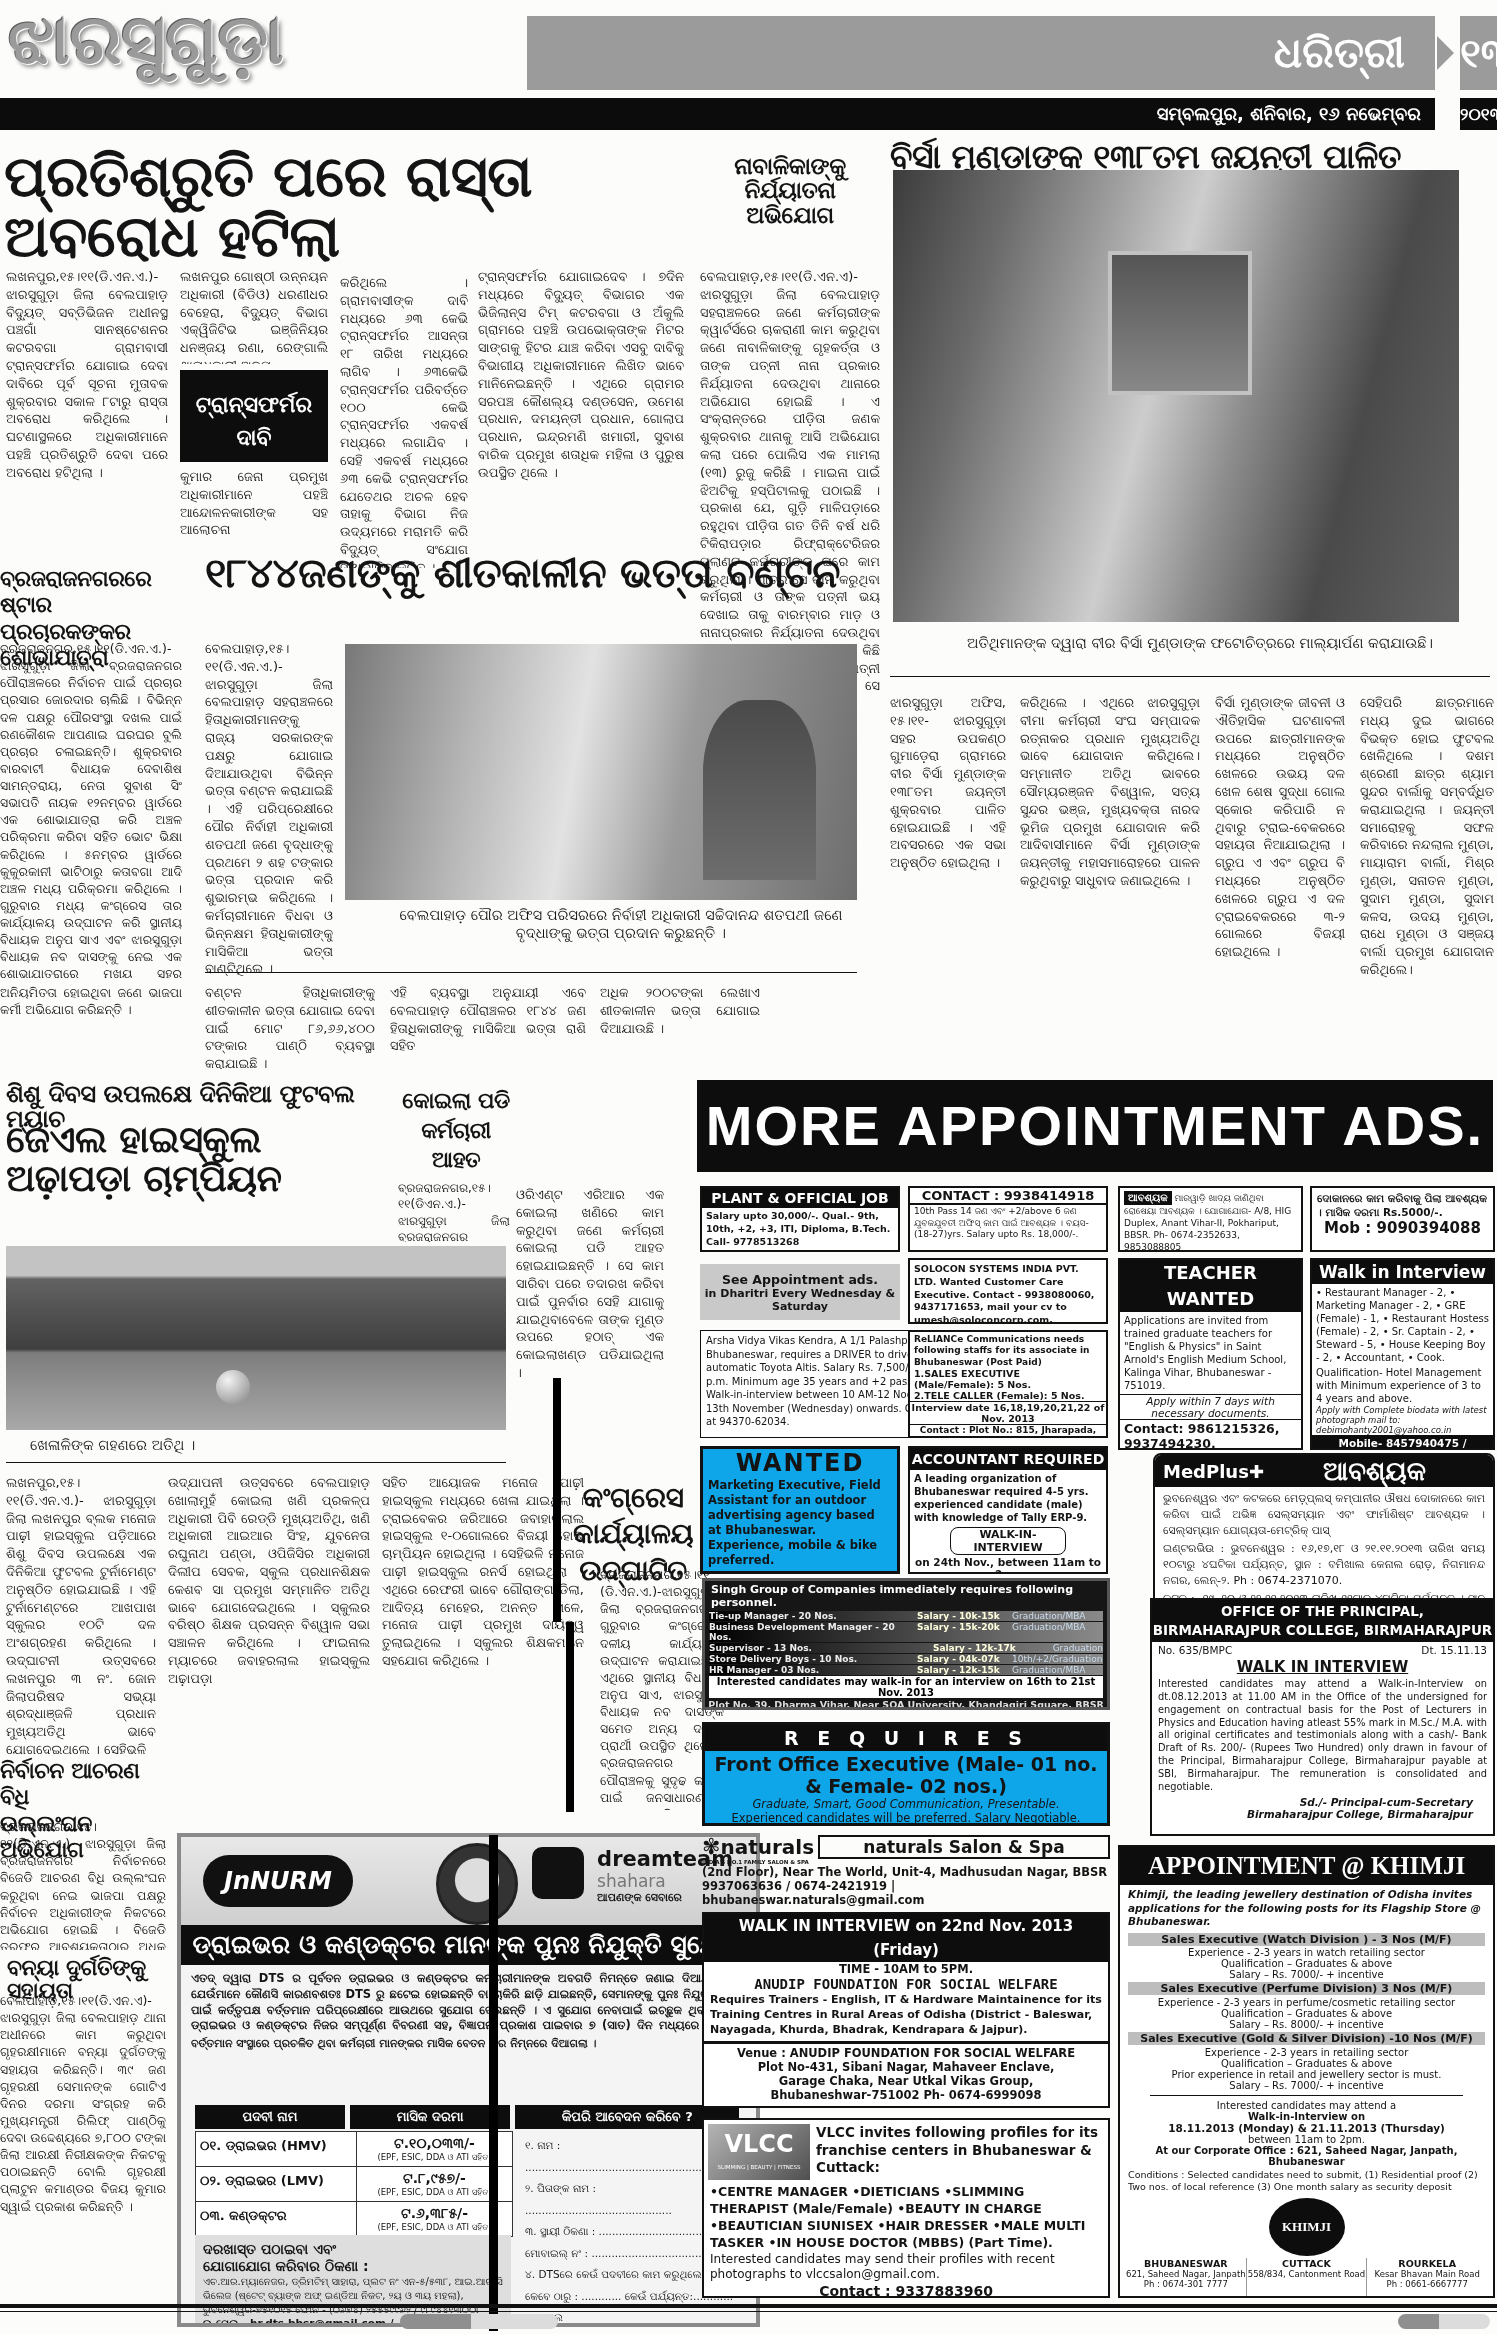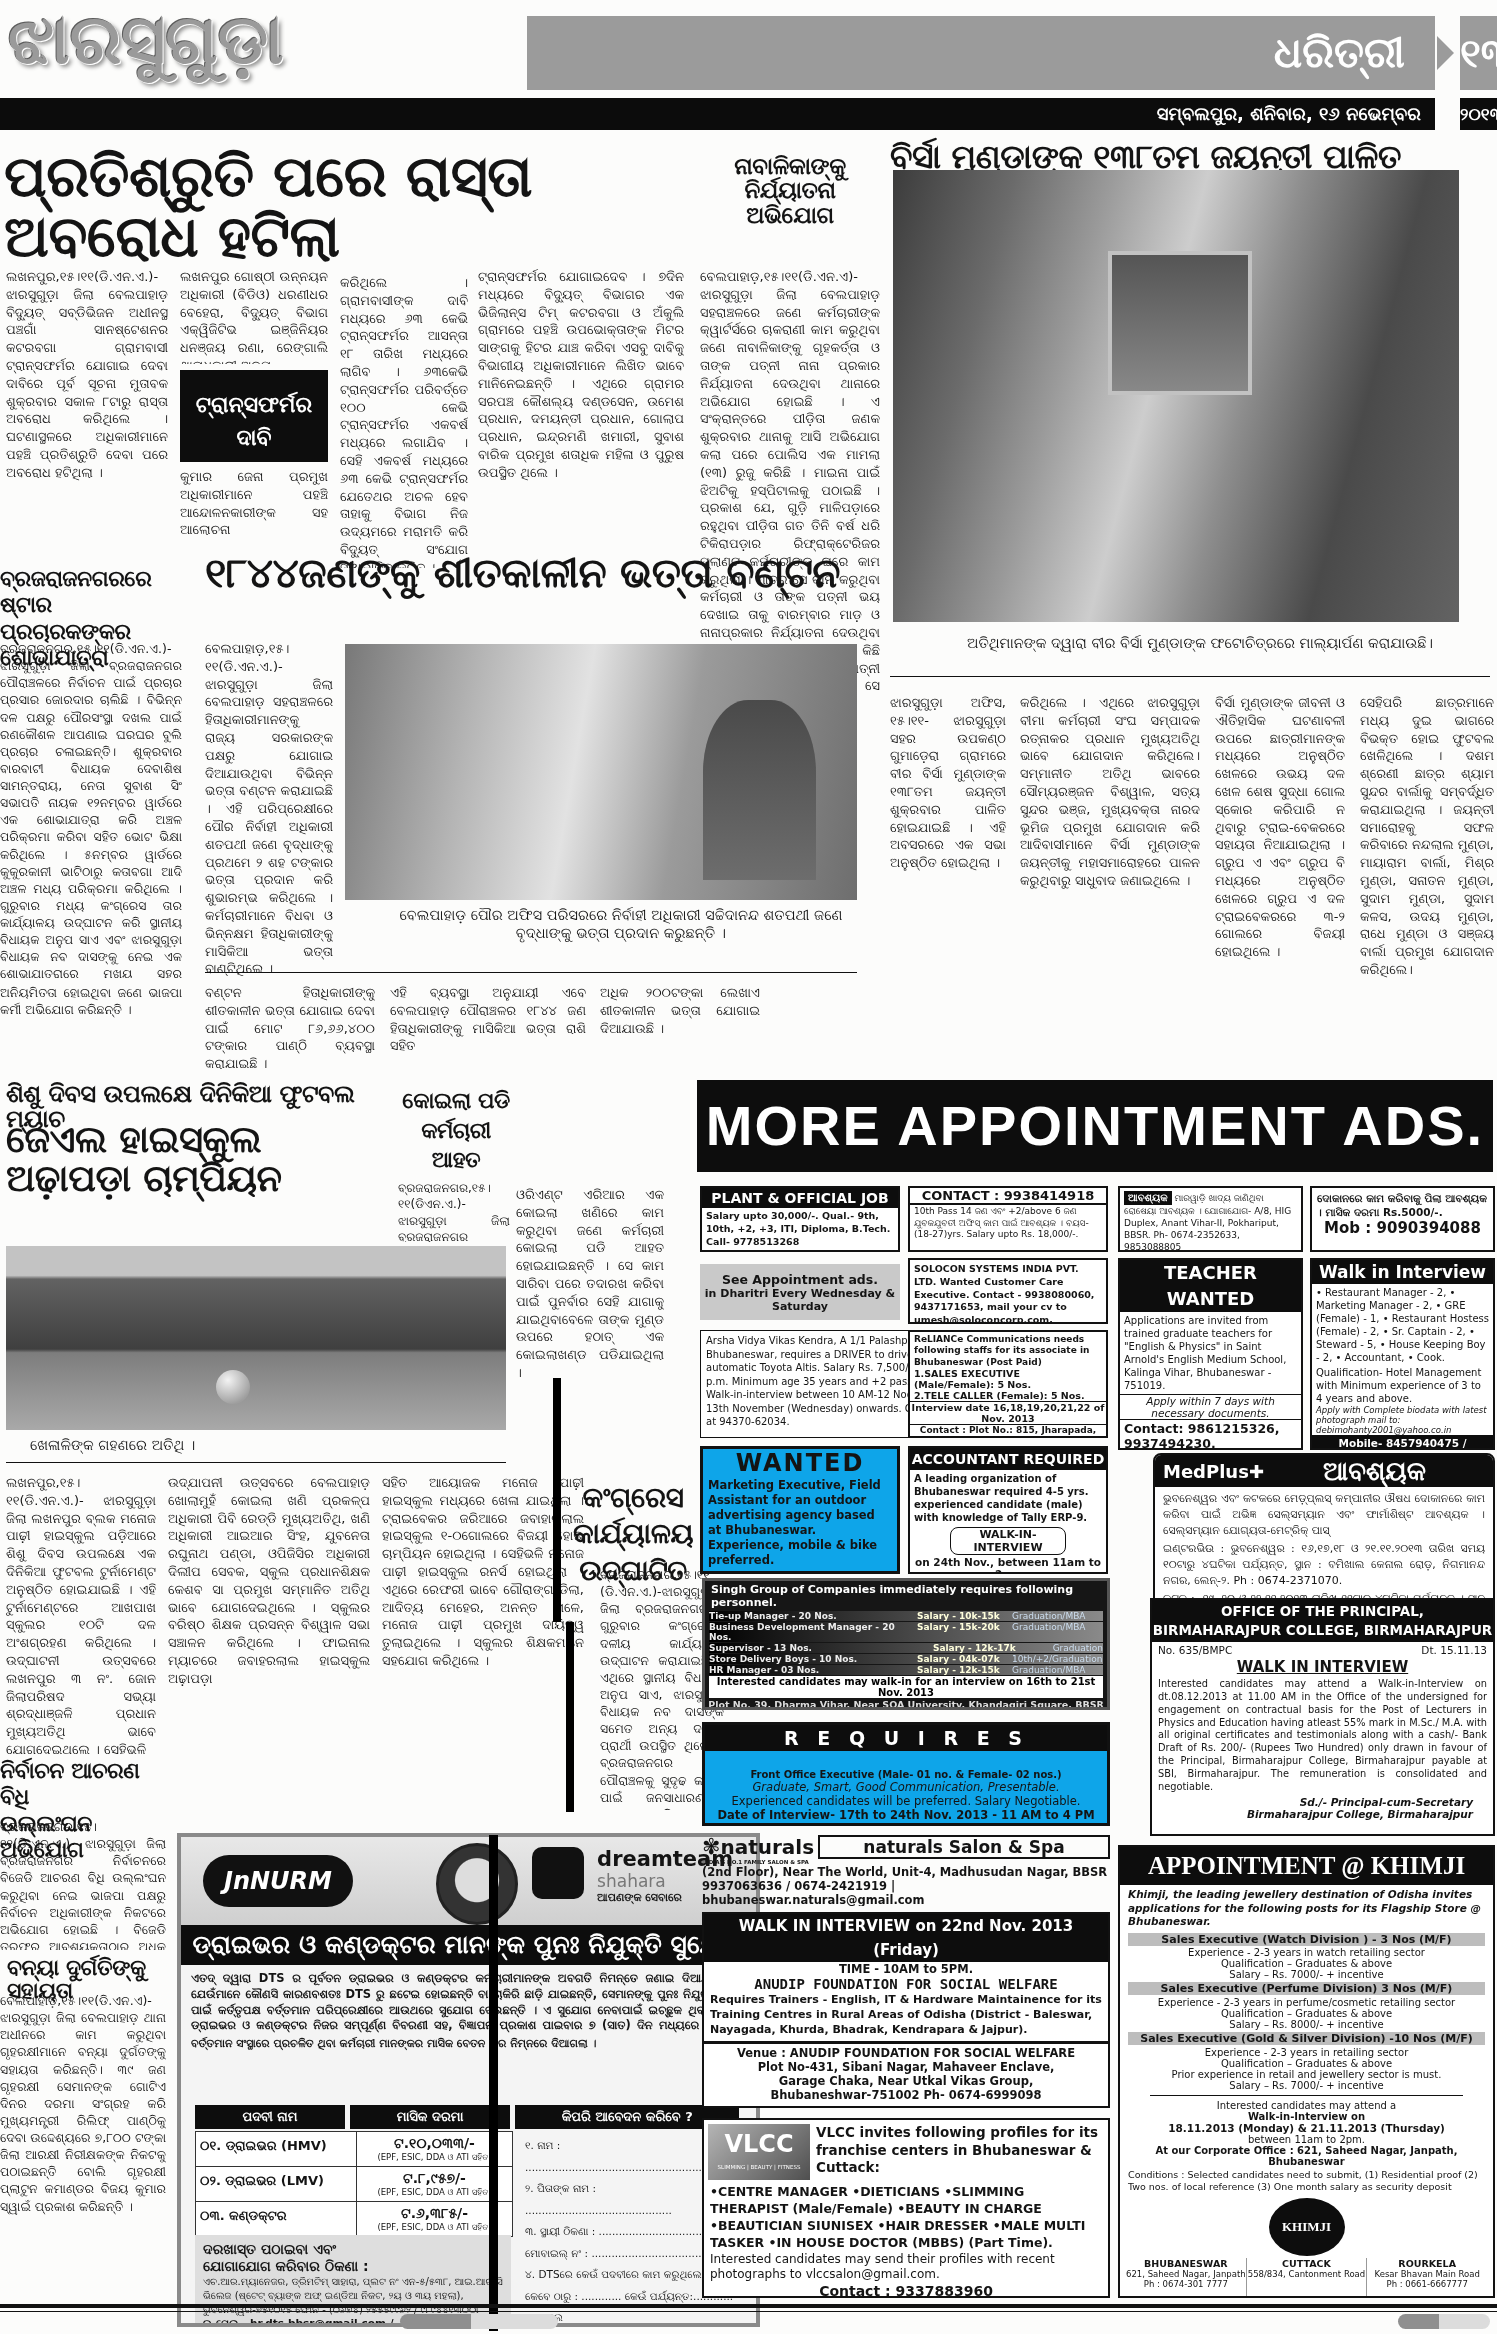--- a/index.html
+++ b/index.html
@@ -307,21 +307,21 @@
       <span>Dt. 15.11.13</span>
     </div>
     <div class="c b" style="font-size:15px;text-decoration:underline;">WALK IN INTERVIEW</div>
     <div style="font-size:9.8px;padding:2px 6px;line-height:1.32;text-align:justify;">Interested candidates may attend a Walk-in-Interview on dt.08.12.2013 at 11.00 AM in the Office of the undersigned for engagement on contractual basis for the Post of Lecturers in Physics and Education having atleast 55% mark in M.Sc./ M.A. with all original certificates and testimonials along with a cash/- Bank Draft of Rs. 200/- (Rupees Two Hundred) only drawn in favour of the Principal, Birmaharajpur College, Birmaharajpur payable at SBI, Birmaharajpur. The remuneration is consolidated and negotiable.</div>
     <div class="b i r" style="font-size:10.5px;padding-right:20px;">Sd./- Principal-cum-Secretary</div>
     <div class="b i r" style="font-size:10.5px;padding-right:20px;">Birmaharajpur College, Birmaharajpur</div>
   </div>
 
   <div class="x adbox3" style="left:702px;top:1722px;width:408px;height:104px;">
     <div class="bar" style="font-size:19px;line-height:26px;letter-spacing:6px;">R E Q U I R E S</div>
-    <div class="c b" style="font-size:10px;padding-top:18px;">Front Office Executive (Male- 01 no. &amp; Female- 02 nos.)</div>
+    <div class="c b" style="font-size:19px;padding-top:2px;">Front Office Executive (Male- 01 no. &amp; Female- 02 nos.)</div>
     <div class="c i" style="font-size:11.5px;">Graduate, Smart, Good Communication, Presentable.</div>
     <div class="c" style="font-size:11.5px;">Experienced candidates will be preferred. Salary Negotiable.</div>
     <div class="c b" style="font-size:11.5px;">Date of Interview- 17th to 24th Nov. 2013 - 11 AM to 4 PM</div>
   </div>
 
   <div class="x" style="left:702px;top:1834px;width:408px;height:72px;overflow:hidden;">
     <div style="display:flex;align-items:center;">
       <span style="font-size:22px;">✾</span>
       <span class="b" style="font-size:20px;margin-right:4px;">naturals</span>
       <span class="b" style="font-size:17px;border:2px solid #111;padding:0 8px;flex:1;text-align:center;">naturals Salon &amp; Spa</span>

